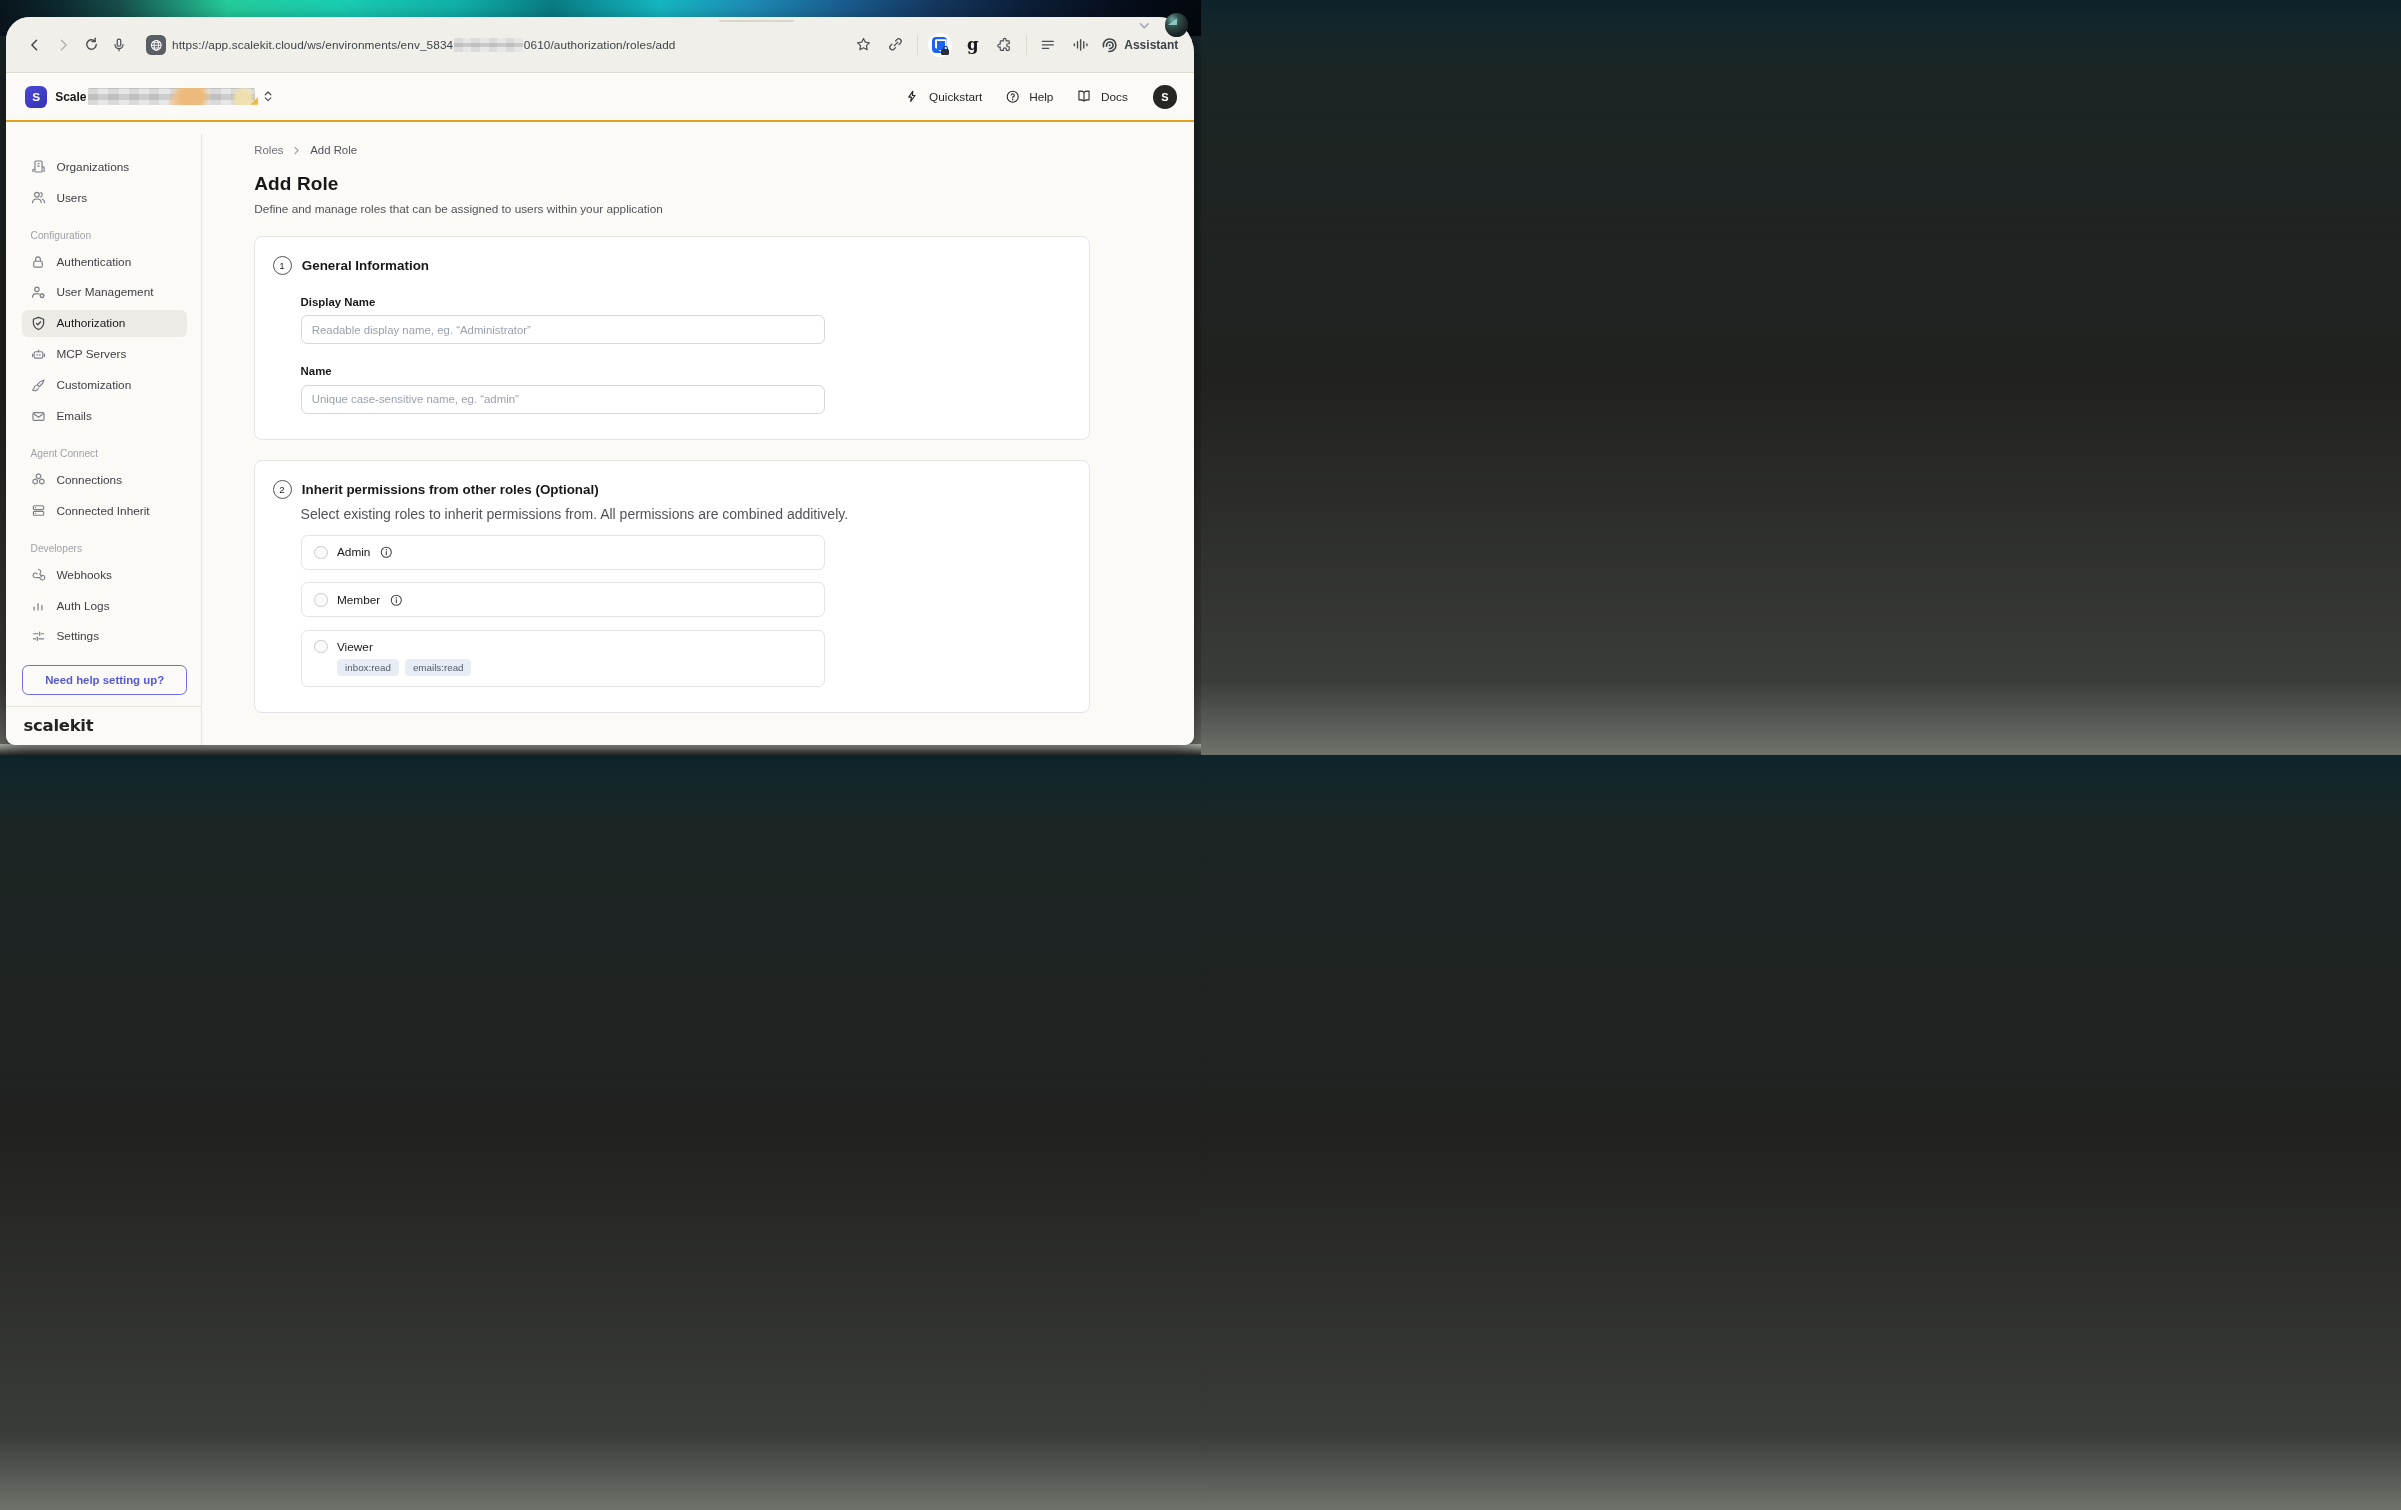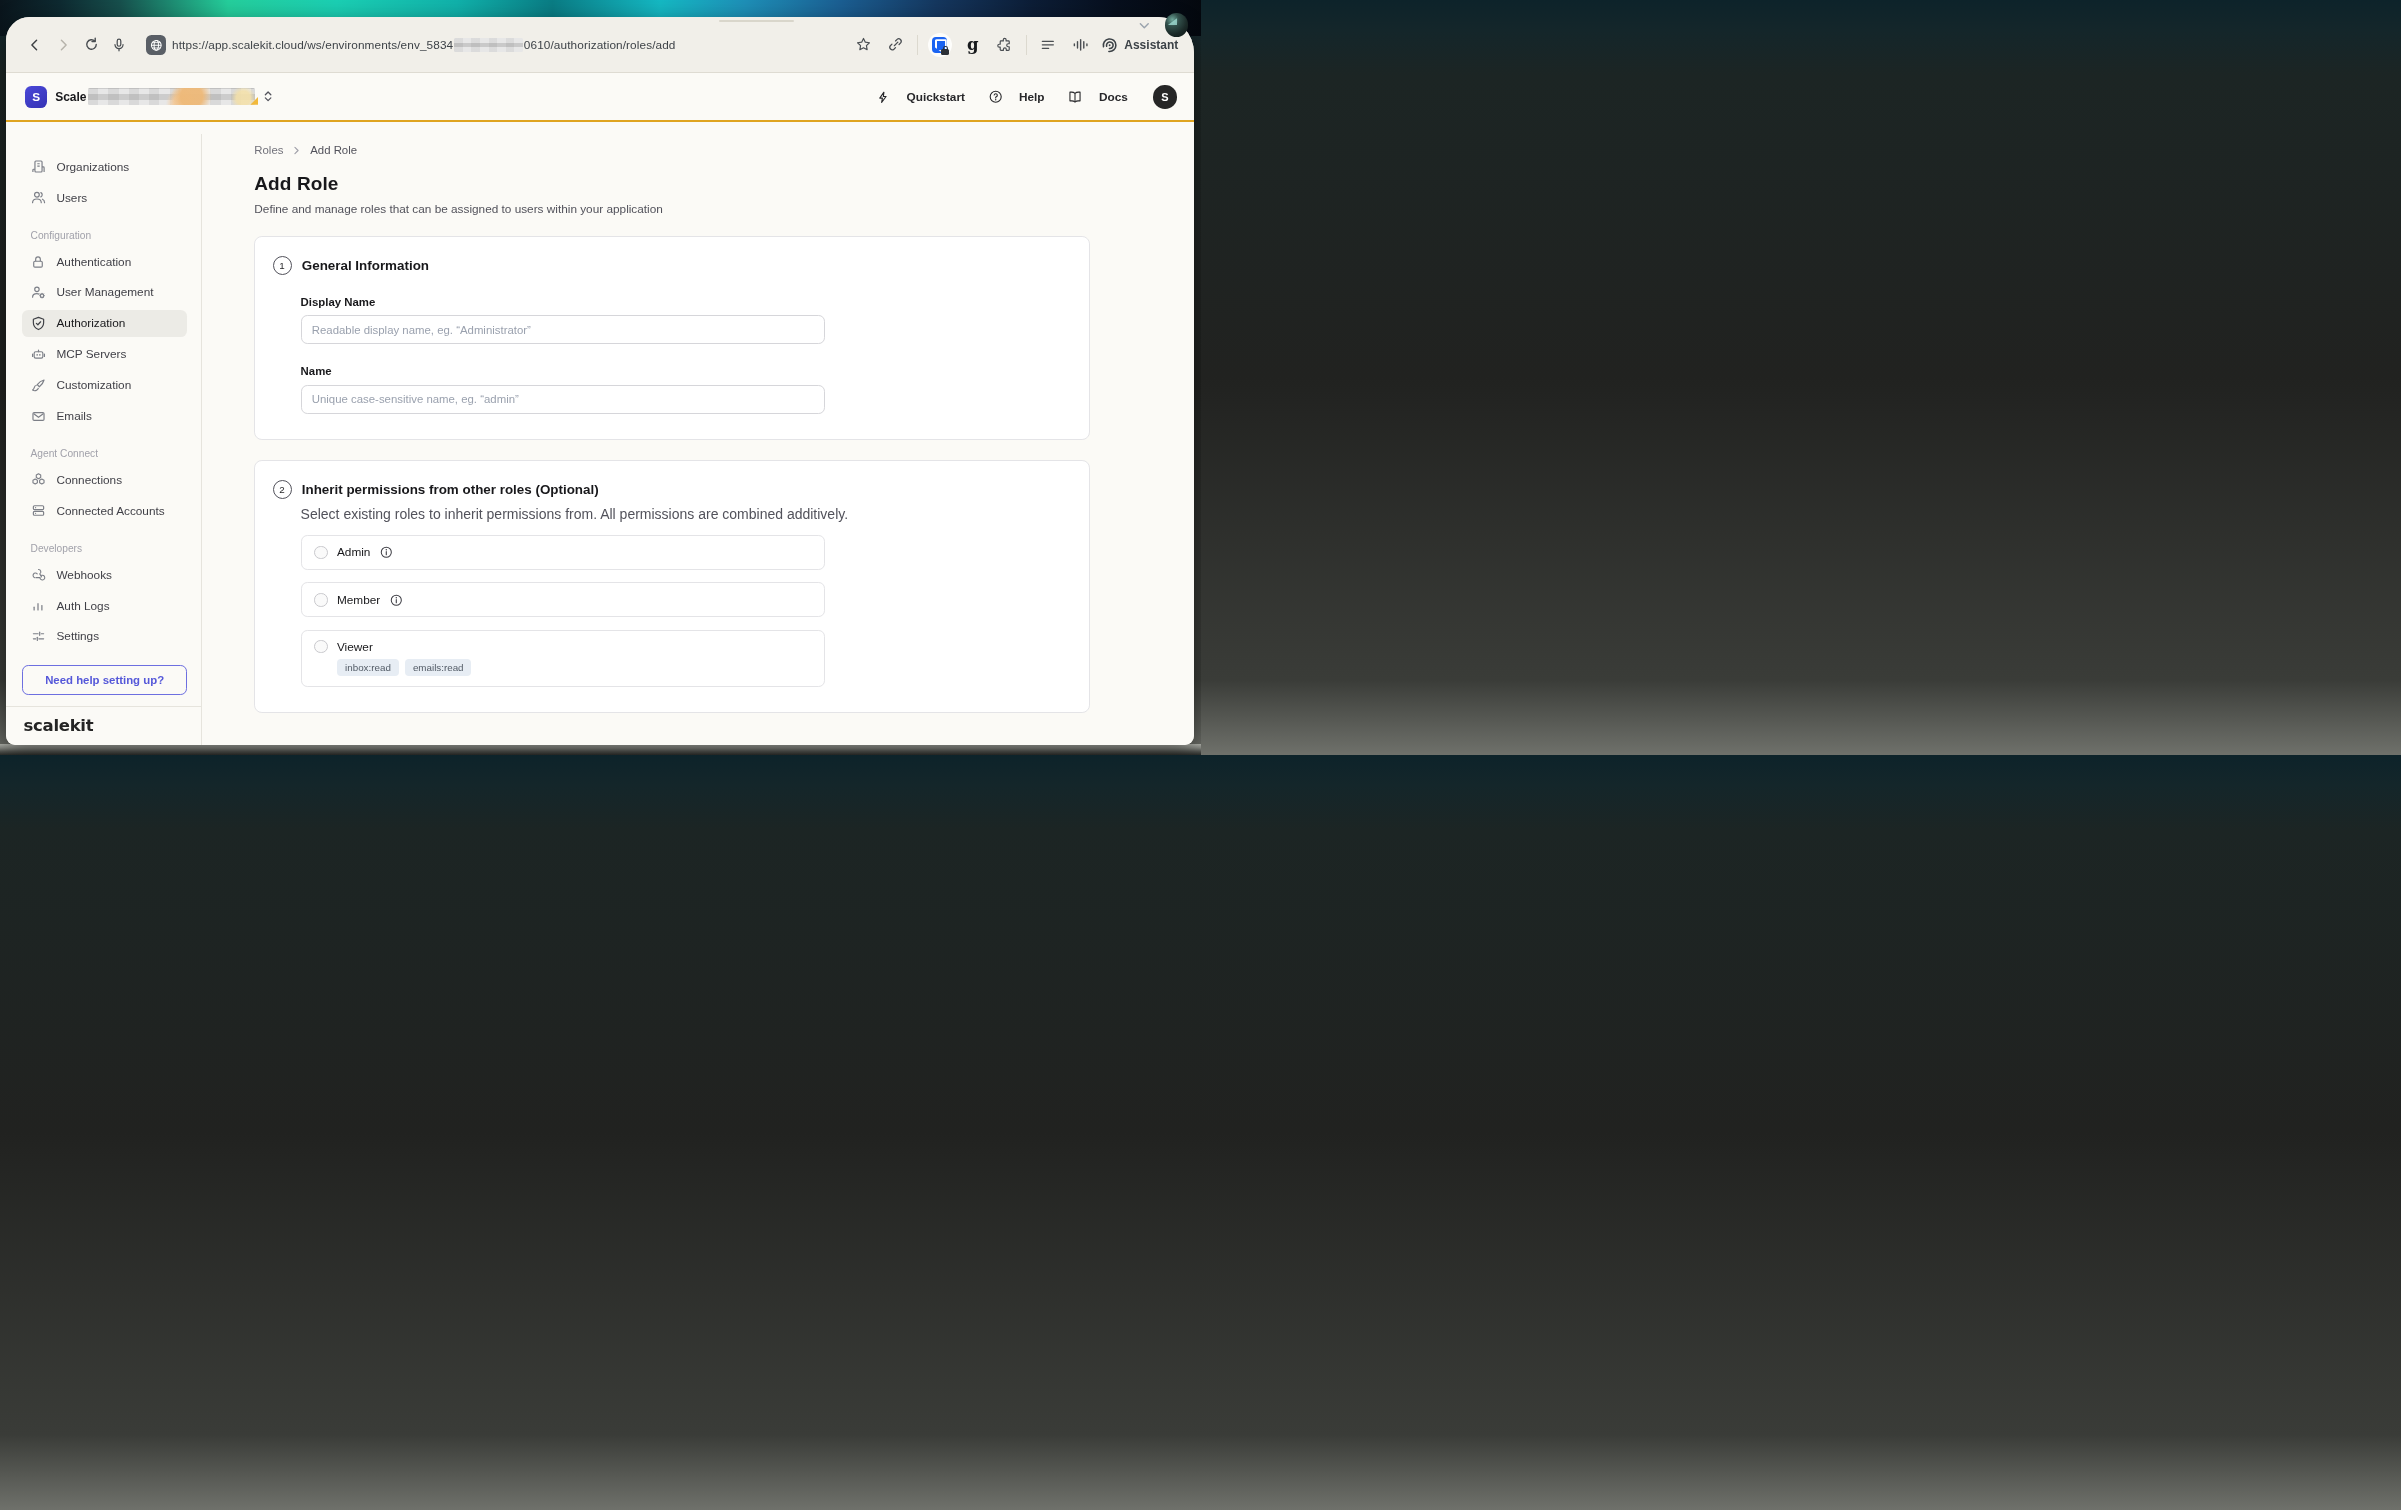--- a/index.html
+++ b/index.html
@@ -65,21 +65,21 @@
       radial-gradient(circle at 62% 50%, rgba(238,185,120,.95) 0 11px, rgba(238,185,120,0) 20.4px),
       radial-gradient(circle at 56% 90%, rgba(244,205,160,.9) 0 7.9px, rgba(244,205,160,0) 15.7px),
       radial-gradient(circle at 93% 60%, rgba(243,224,170,.9) 0 7px, rgba(243,224,170,0) 12.6px),
       repeating-linear-gradient(90deg, rgba(0,0,0,.06) 0 10.2px, rgba(0,0,0,0) 10.2px 20.4px),
       repeating-linear-gradient(0deg, rgba(255,255,255,.45) 0 5.5px, rgba(0,0,0,.04) 5.5px 11px),
       #d4d4d4; }
   .redact-flag { position:absolute; right:-3.1px; bottom:0.8px; width:7.9px; height:7.9px; background:#f2b93b;
     clip-path:polygon(0 100%,100% 0,100% 100%); }
   .ws-switch { margin-left:7.9px; }
   .hdr-right { margin-left:auto; display:flex; align-items:center; gap:23.6px; }
-  .hdr-link { display:flex; align-items:center; gap:17px; font-size:11.8px; font-weight:700; color:#27272a; cursor:pointer; }
+  .hdr-link { display:flex; gap:10px; font-size:11.8px; font-weight:400; color:#27272a; cursor:pointer; }
   .hdr-avatar { width:23.6px; height:23.6px; border-radius:50%; background:#262626; color:#fff; font-size:11px; font-weight:600;
     display:flex; align-items:center; justify-content:center; margin-left:1.6px; }
 
   
   .app-body { flex:1; display:flex; min-height:0; background:#fbfaf6; }
 
   .sidebar { width:196px; flex:0 0 196px; border-right:0.8px solid #e6e4dd; display:flex; flex-direction:column;
     padding:19px 14px 0 15.7px;margin-top:12px; }
   .nav-item { display:flex; align-items:center; gap:10.2px; height:27px; padding:0 8.6px; margin-bottom:3.9px;
     border-radius:6.3px; font-size:11.8px; color:#3f3f46; cursor:pointer; }
@@ -372,21 +372,21 @@
       </div>
       <div class="nav-item">
         <span class="nav-icon">
           <svg width="15" height="15" viewBox="0 0 19 19">
               <rect x="3" y="3.5" width="13" height="5" rx="1.4" fill="none" stroke="#7c7f87" stroke-width="1.5"></rect>
               <rect x="3" y="10.5" width="13" height="5" rx="1.4" fill="none" stroke="#7c7f87" stroke-width="1.5"></rect>
               <circle cx="5.8" cy="6" r=".8" fill="#7c7f87"></circle>
               <circle cx="5.8" cy="13" r=".8" fill="#7c7f87"></circle>
             </svg>
         </span>
-        <span>Connected Accounts</span>
+        <span>Connected Inherit</span>
       </div>
 
       <div class="nav-section">Developers</div>
       <div class="nav-item">
         <span class="nav-icon">
           <svg width="15" height="15" viewBox="0 0 19 19">
               <path d="M9.5 3.2a3 3 0 0 1 1.6 5.5l2.2 3.8" fill="none" stroke="#7c7f87" stroke-width="1.4" stroke-linecap="round"></path>
               <path d="M7.9 8.7a3 3 0 1 0-3.2 4.8" fill="none" stroke="#7c7f87" stroke-width="1.4" stroke-linecap="round"></path>
               <path d="M6.2 13.5h5.2a3 3 0 1 0 2-2.9" fill="none" stroke="#7c7f87" stroke-width="1.4" stroke-linecap="round"></path>
             </svg>

